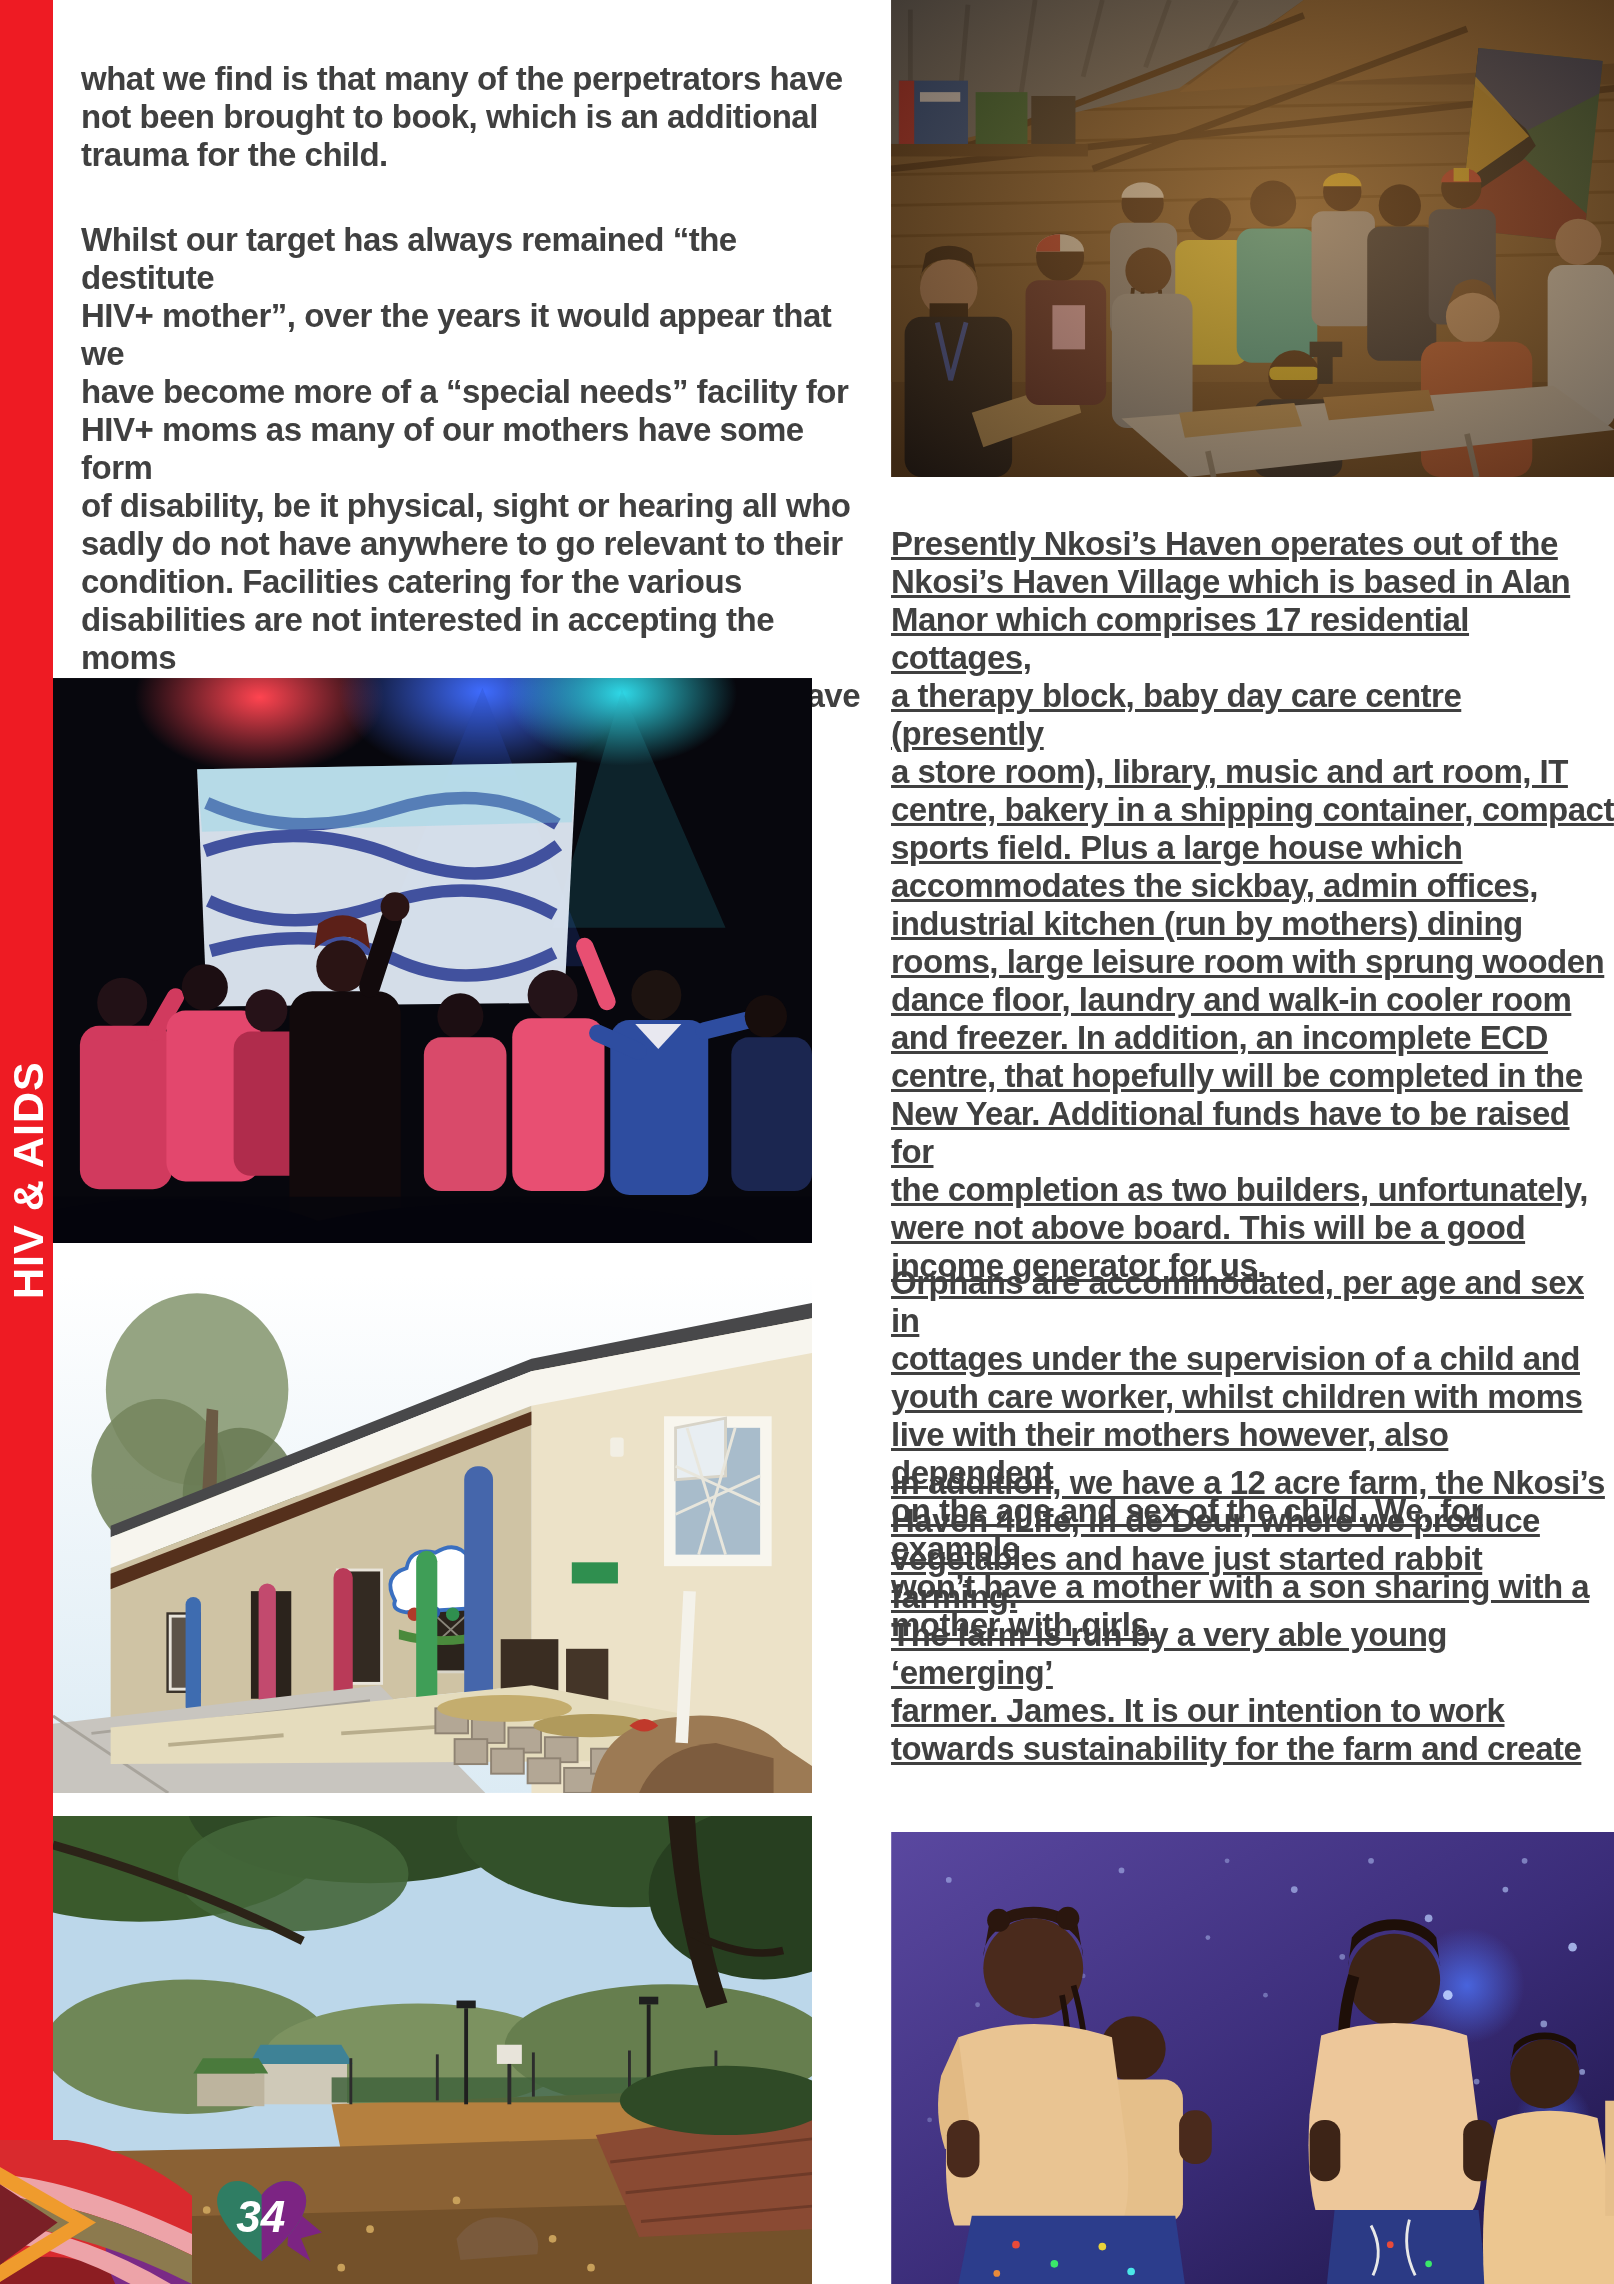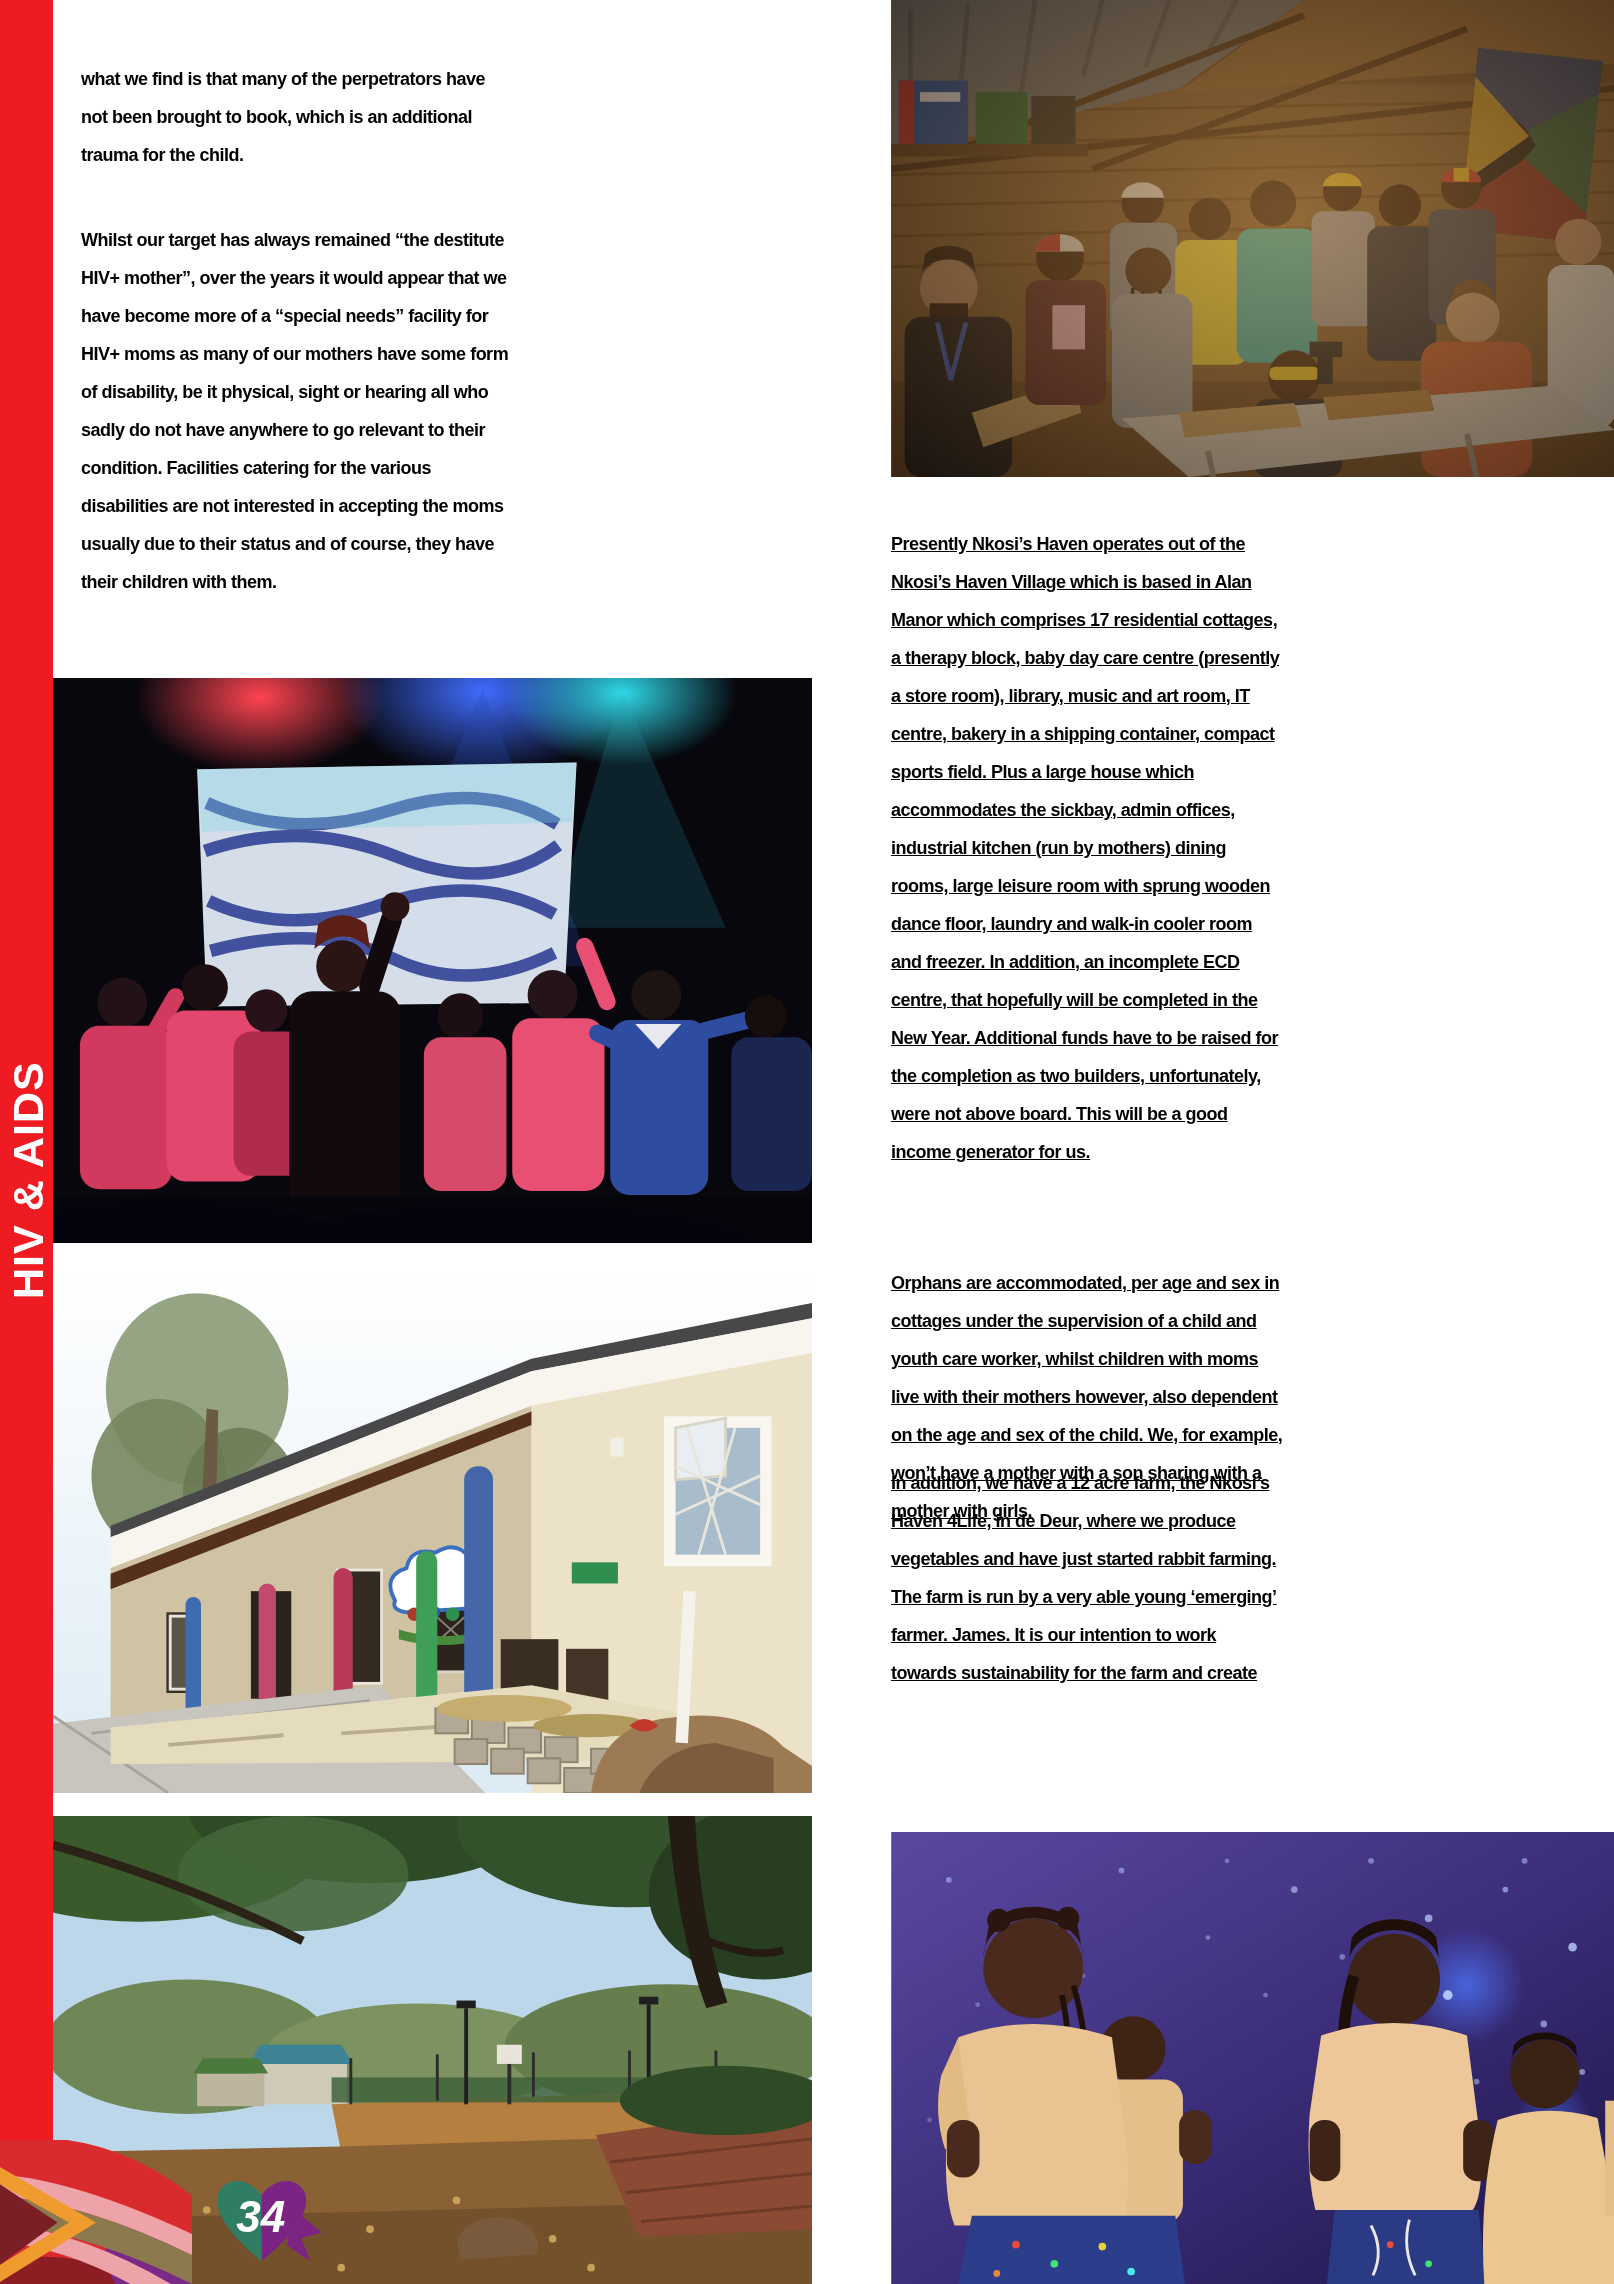--- a/index.html
+++ b/index.html
@@ -1,21 +1,21 @@
 <!DOCTYPE html>
 <html><head>
 <meta charset="utf-8">
 <style>
   html,body{margin:0;padding:0;background:#ffffff;}
   #page{position:relative;width:1615px;height:2285px;background:#ffffff;overflow:hidden;
         font-family:"Liberation Sans", sans-serif;}
   .red-bar{position:absolute;left:0;top:0;width:53px;height:2285px;background:#ee1b23;z-index:1;}
   .sidebar-label{position:absolute;left:3.8px;top:1299px;transform:rotate(-90deg);transform-origin:0 0;
         color:#ffffff;font-size:43px;font-weight:bold;letter-spacing:1px;white-space:nowrap;z-index:2;}
-  .para{position:absolute;color:#000000;font-weight:bold;font-size:18px;line-height:38px;
+  .para{position:absolute;color:#404040;font-weight:bold;font-size:33px;line-height:38px;
         white-space:pre-line;letter-spacing:-0.5px;z-index:2;}
   .lp{left:81px;width:780px;}
   .rp{left:891px;width:724px;text-decoration:underline;}
   .photo{position:absolute;z-index:3;line-height:0;}
   .flag-wrap{position:absolute;left:0;top:2140px;width:192px;height:144px;z-index:5;line-height:0;}
   .badge-wrap{position:absolute;left:207px;top:2169px;width:115px;height:98px;z-index:6;line-height:0;font-style:italic;}
 </style>
 </head>
 <body>
 

